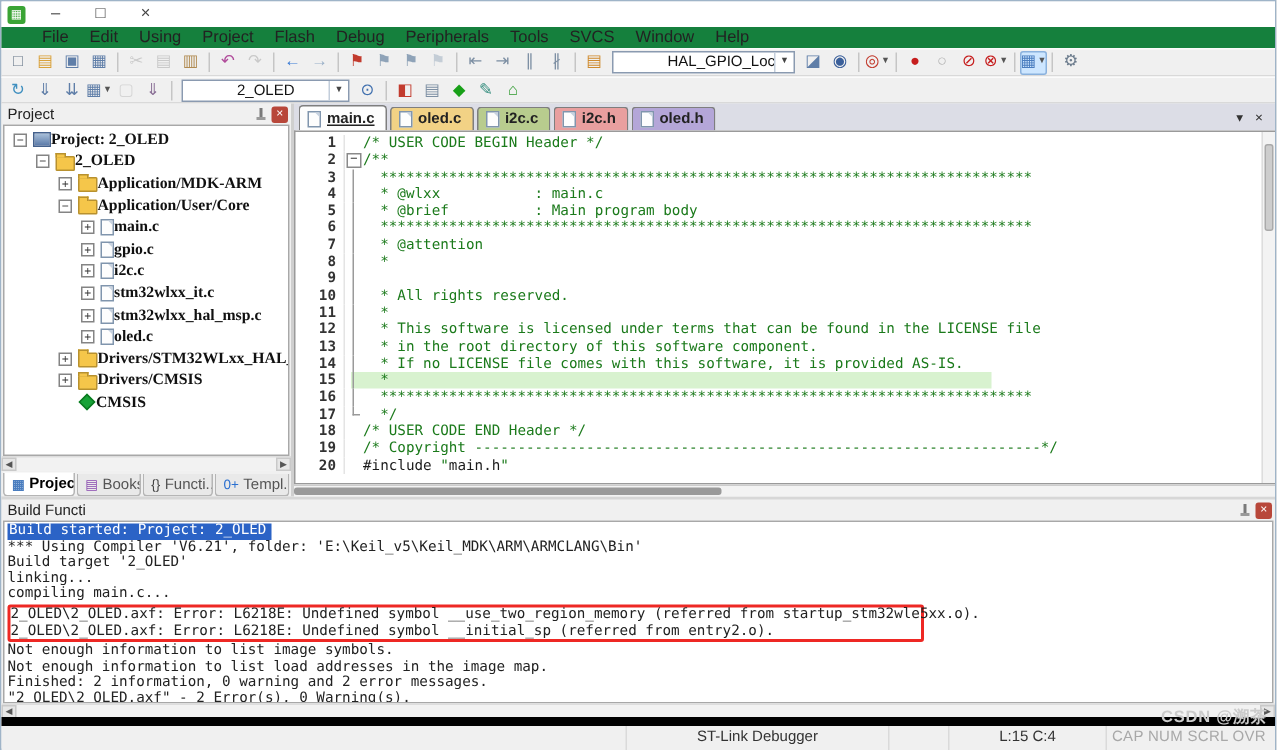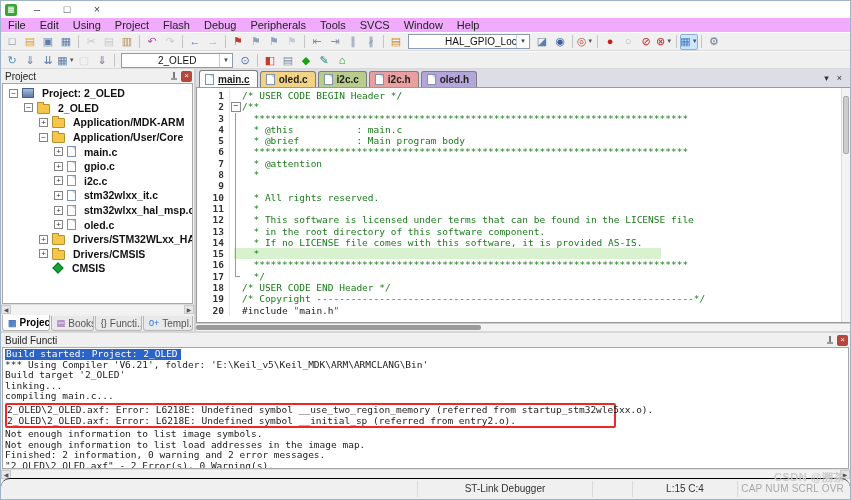--- a/index.html
+++ b/index.html
@@ -7,21 +7,21 @@
   body { font-family: "Liberation Sans", sans-serif; background: #e8e8e8; }
   .window { position: relative; width: 851px; height: 500px; background: #f0f0f0; border: 1px solid #9fb4c8; display: flex; flex-direction: column; }
 
   
   .titlebar { height: 17px; background: #ffffff; display: flex; align-items: center; padding: 0 0 0 4px; flex: none; }
   .appicon { width: 12px; height: 12px; background: #3aa435; border-radius: 2px; color: #fff; font-size: 8px; line-height: 12px; text-align: center; margin-right: 5px; flex: none; }
   .title-text { font-size: 11px; color: #222; white-space: nowrap; overflow: hidden; flex: 1; }
   .wctl { width: 30px; text-align: center; font-size: 11px; color: #444; line-height: 17px; flex: none; }
 
   
-  .menubar { height: 14px; display: flex; align-items: flex-end; background: #f0abfc; flex: none; }
+  .menubar { height: 14px; display: flex; align-items: flex-end; background: #15803d; flex: none; padding-left: 20px; }
   .menu-item { font-size: 11px; color: #222; padding: 0 7px; line-height: 14px; }
 
   
   .toolbar { display: flex; align-items: center; background: #f0f0f0; border-top: 1px solid #fbfbfb; border-bottom: 1px solid #d9d9d9; padding: 0 2px; flex: none; }
   #toolbar1 { height: 19px; } #toolbar2 { height: 18px; }
   .tbicon { width: 18px; height: 16px; line-height: 15px; text-align: center; font-size: 11px; border-radius: 2px; position: relative; flex: none; display: inline-flex; align-items: center; justify-content: center; }
   .tbicon.gray { opacity: .45; }
   .tbicon.hl { background: #cde6ff; border: 1px solid #8ab1dd; }
   .tbicon .dd { font-size: 6px; color: #555; margin-left: 1px; }
   .tb-sep { width: 1px; height: 13px; background: #c5c5c5; margin: 0 3px; flex: none; }
@@ -38,21 +38,21 @@
   .phead { height: 14px; display: flex; align-items: center; font-size: 10px; color: #222; padding: 0 2px 0 4px; flex: none; }
   .phead .ptitle { flex: 1; }
   .pin { width: 8px; height: 9px; position: relative; margin-right: 3px; }
   .pin::before { content: ""; position: absolute; left: 3px; top: 0; width: 2px; height: 6px; background: #7a7a7a; }
   .pin::after { content: ""; position: absolute; left: 1px; top: 6px; width: 6px; height: 2px; background: #9a9a9a; }
   .closebox { width: 11px; height: 11px; background: #b8473a; color: #fff; font-size: 8px; line-height: 10px; text-align: center; border-radius: 2px; }
   .tree { flex: 1; background: #fff; border: 1px solid #a8a8a8; margin: 0 1px; overflow: hidden; padding-top: 2px; }
   .trow { display: flex; align-items: center; height: 14.6px; white-space: nowrap; }
   .texp { width: 9px; height: 9px; border: 1px solid #848484; background: #fff; font-size: 8px; line-height: 7px; text-align: center; color: #333; flex: none; margin-right: 4px; }
   .texp.none { visibility: hidden; }
-  .tlabel { font-size: 10.5px; font-weight: 600; color: #111; margin-left: 8px; }
+  .tlabel { font-size: 10.5px; font-weight: 600; color: #111; margin-left: 0; font-family: Liberation Serif, serif; }
   .ic-folder { width: 13px; height: 10px; background: #f5c64a; border: 1px solid #b8912f; border-radius: 1px; position: relative; flex: none; margin-top: 2px; }
   .ic-folder::before { content: ""; position: absolute; top: -3px; left: -1px; width: 5px; height: 2px; background: #f5c64a; border: 1px solid #b8912f; border-bottom: none; }
   .ic-file { width: 9px; height: 11px; background: #fdfdfd; border: 1px solid #8095ad; position: relative; flex: none; }
   .ic-file::after { content: ""; position: absolute; top: 0; right: 0; border-style: solid; border-width: 0 3px 3px 0; border-color: transparent #c7d2e0 transparent transparent; }
   .ic-target { width: 12px; height: 10px; background: linear-gradient(#a9c0da,#5b7aa8); border: 1px solid #44618c; flex: none; }
   .ic-diamond { width: 8px; height: 8px; background: #17a337; border: 1px solid #0c7a22; transform: rotate(45deg); flex: none; margin: 0 2px; }
   .pscroll { height: 10px; background: #f2f2f2; border-top: 1px solid #ddd; display: flex; align-items: center; flex: none; }
   .sarrow { width: 10px; height: 9px; font-size: 6px; line-height: 9px; text-align: center; color: #555; background: #e6e6e6; border: 1px solid #c9c9c9; flex: none; }
   .ptrack { flex: 1; }
   .ptabs { height: 17px; display: flex; align-items: flex-end; background: #f0f0f0; padding-left: 1px; flex: none; }
@@ -85,21 +85,21 @@
 
   
   .bpanel { flex: none; height: 147px; display: flex; flex-direction: column; background: #f0f0f0; border-top: 2px solid #d7d7d7; }
   .blog { flex: 1; background: #fff; border: 1px solid #a8a8a8; margin: 0 1px; overflow: hidden; font-family: "DejaVu Sans Mono", monospace; font-size: 9.5px; line-height: 10.6px; color: #222; padding: 1px 0 0 2px; }
   .bline { white-space: pre; height: 10.6px; }
   .bline .selbg { background: #2b63c6; color: #fff; display: inline-block; padding: 0 3px 0 1px; }
   .errbox { border: 2px solid #ee2824; border-radius: 2px; width: 611px; margin: 1px 0; }
   .bscroll { height: 9px; background: #f2f2f2; border-top: 1px solid #ddd; display: flex; align-items: center; flex: none; }
 
   
-  .statusbar { flex: 1; display: flex; align-items: center; background: #f0f0f0; border-top: 1px solid #000000; font-size: 10px; color: #333; border-radius: 9px; }
+  .statusbar { flex: 1; display: flex; align-items: flex-start; background: #f0f0f0; border-top: 6px solid #000000; font-size: 10px; color: #333; }
   .sb-cell { height: 16px; line-height: 16px; border-right: 1px solid #dadada; }
   .sb-left { flex: 1; }
   .sb-debugger { width: 175px; text-align: center; }
   .sb-gap { width: 40px; }
   .sb-cursor { width: 105px; text-align: center; }
   .sb-ind { width: 112px; text-align: right; padding-right: 6px; color: #a8a8a8; border-right: none; letter-spacing: .2px; }
   .watermark { position: absolute; right: 5px; top: 469px; font-size: 11px; color: #cbcbcb; font-weight: 600; letter-spacing: .5px; pointer-events: none; }
 </style>
 </head>
 <body>
@@ -413,21 +413,21 @@
           <div class="etabctl">
             <span>▾</span>
             <span>×</span>
           </div>
         </div>
       <div class="ewrap">
         <div class="code" id="code">
             <div class="crow"><span class="ln">1</span><span class="fold "></span><span class="seg c">/* USER CODE BEGIN Header */</span></div>
             <div class="crow"><span class="ln">2</span><span class="fold fbox"></span><span class="seg c">/**</span></div>
             <div class="crow"><span class="ln">3</span><span class="fold fline"></span><span class="seg c">  ****************************************************************************</span></div>
-            <div class="crow"><span class="ln">4</span><span class="fold fline"></span><span class="seg c">  * @this           : main.c</span></div>
+            <div class="crow"><span class="ln">4</span><span class="fold fline"></span><span class="seg c">  * @wlxx           : main.c</span></div>
             <div class="crow"><span class="ln">5</span><span class="fold fline"></span><span class="seg c">  * @brief          : Main program body</span></div>
             <div class="crow"><span class="ln">6</span><span class="fold fline"></span><span class="seg c">  ****************************************************************************</span></div>
             <div class="crow"><span class="ln">7</span><span class="fold fline"></span><span class="seg c">  * @attention</span></div>
             <div class="crow"><span class="ln">8</span><span class="fold fline"></span><span class="seg c">  *</span></div>
             <div class="crow"><span class="ln">9</span><span class="fold fline"></span></div>
             <div class="crow"><span class="ln">10</span><span class="fold fline"></span><span class="seg c">  * All rights reserved.</span></div>
             <div class="crow"><span class="ln">11</span><span class="fold fline"></span><span class="seg c">  *</span></div>
             <div class="crow"><span class="ln">12</span><span class="fold fline"></span><span class="seg c">  * This software is licensed under terms that can be found in the LICENSE file</span></div>
             <div class="crow"><span class="ln">13</span><span class="fold fline"></span><span class="seg c">  * in the root directory of this software component.</span></div>
             <div class="crow"><span class="ln">14</span><span class="fold fline"></span><span class="seg c">  * If no LICENSE file comes with this software, it is provided AS-IS.</span></div>

